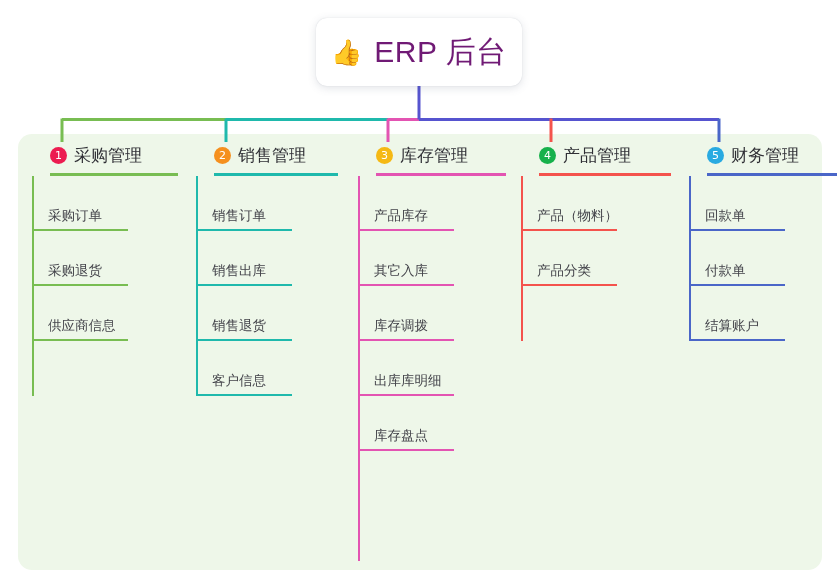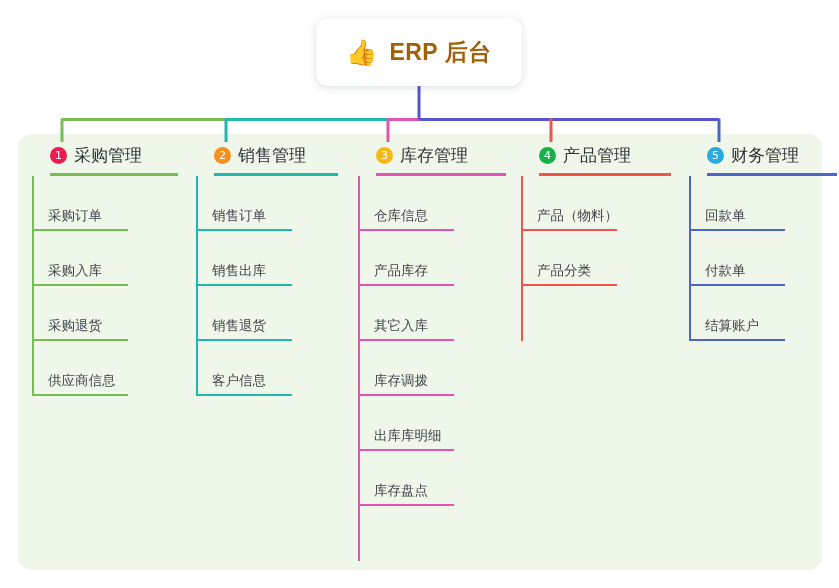--- a/index.html
+++ b/index.html
@@ -32,25 +32,24 @@
     gap: 12px;
     box-sizing: border-box;
     z-index: 6;
   }
   #root-card .root-emoji {
     font-size: 25px;
     line-height: 1;
     display: block;
   }
   #root-card .root-title {
-    font-size: 23px;
-    color: #a16207;
+    font-size: 30px;
+    color: #701a75;
     letter-spacing: .5px;
     white-space: nowrap;
-    font-weight: bold;
   }
 
   
   #connectors {
     position: absolute;
     left: 0; top: 0;
     width: 839px; height: 588px;
     z-index: 2;
     pointer-events: none;
   }
@@ -179,24 +178,20 @@
         <span class="branch-label">采购管理</span>
         <div class="branch-rule" style="background: rgb(120, 189, 82); width: 128px;"></div>
       </div>
       <div class="leaves">
         <div class="spine" style="background: rgb(120, 189, 82); height: 220px;"></div>
         <div class="leaf">
           <span class="leaf-label">采购订单</span>
           <div class="leaf-rule" style="background: rgb(120, 189, 82);"></div>
         </div>
         <div class="leaf">
-          <span class="leaf-label">采购入库</span>
-          <div class="leaf-rule" style="background: rgb(120, 189, 82);"></div>
-        </div>
-        <div class="leaf">
           <span class="leaf-label">采购退货</span>
           <div class="leaf-rule" style="background: rgb(120, 189, 82);"></div>
         </div>
         <div class="leaf">
           <span class="leaf-label">供应商信息</span>
           <div class="leaf-rule" style="background: rgb(120, 189, 82);"></div>
         </div>
       </div>
     </div>
     <div class="column" style="left: 178px;">
@@ -227,24 +222,20 @@
     </div>
     <div class="column" style="left: 340px;">
       <div class="branch-head">
         <span class="badge" style="background: rgb(245, 185, 20);">3</span>
         <span class="branch-label">库存管理</span>
         <div class="branch-rule" style="background: rgb(227, 84, 178); width: 130px;"></div>
       </div>
       <div class="leaves">
         <div class="spine" style="background: rgb(227, 84, 178); height: 385px;"></div>
         <div class="leaf">
-          <span class="leaf-label">仓库信息</span>
-          <div class="leaf-rule" style="background: rgb(227, 84, 178);"></div>
-        </div>
-        <div class="leaf">
           <span class="leaf-label">产品库存</span>
           <div class="leaf-rule" style="background: rgb(227, 84, 178);"></div>
         </div>
         <div class="leaf">
           <span class="leaf-label">其它入库</span>
           <div class="leaf-rule" style="background: rgb(227, 84, 178);"></div>
         </div>
         <div class="leaf">
           <span class="leaf-label">库存调拨</span>
           <div class="leaf-rule" style="background: rgb(227, 84, 178);"></div>

